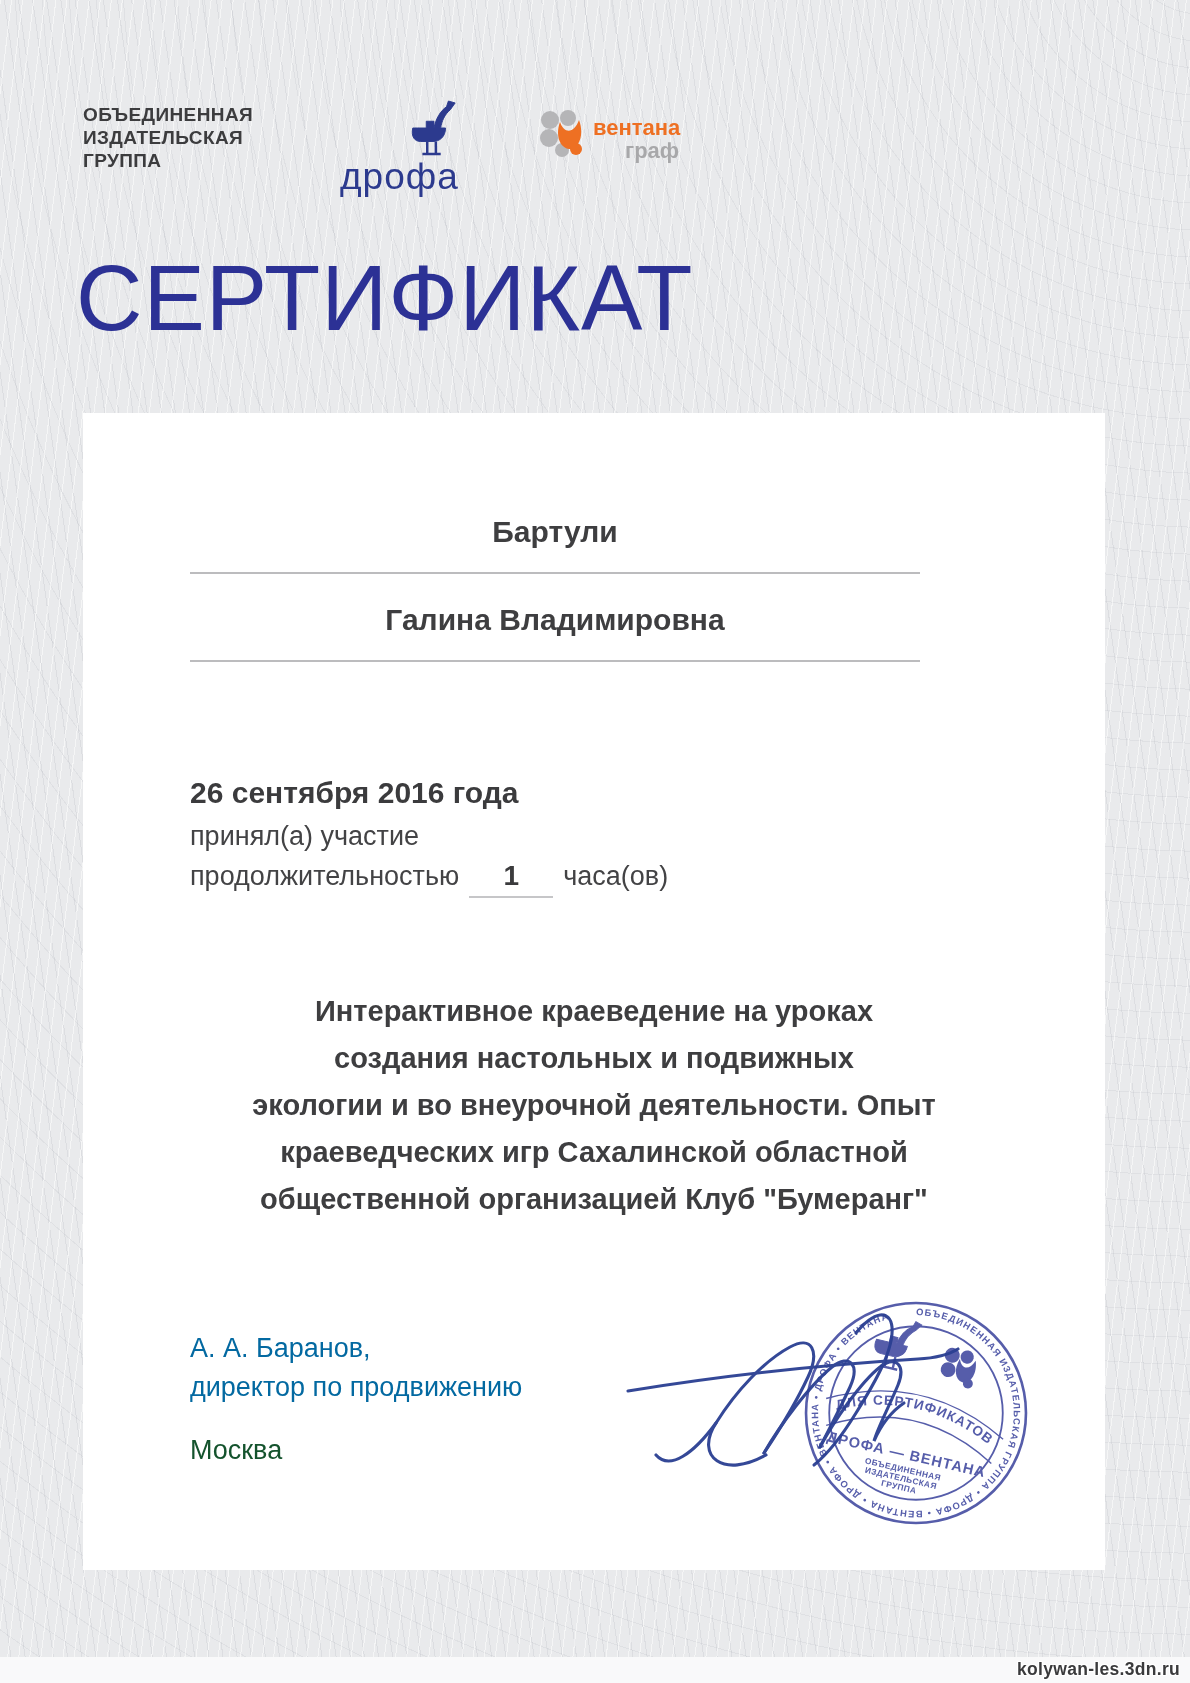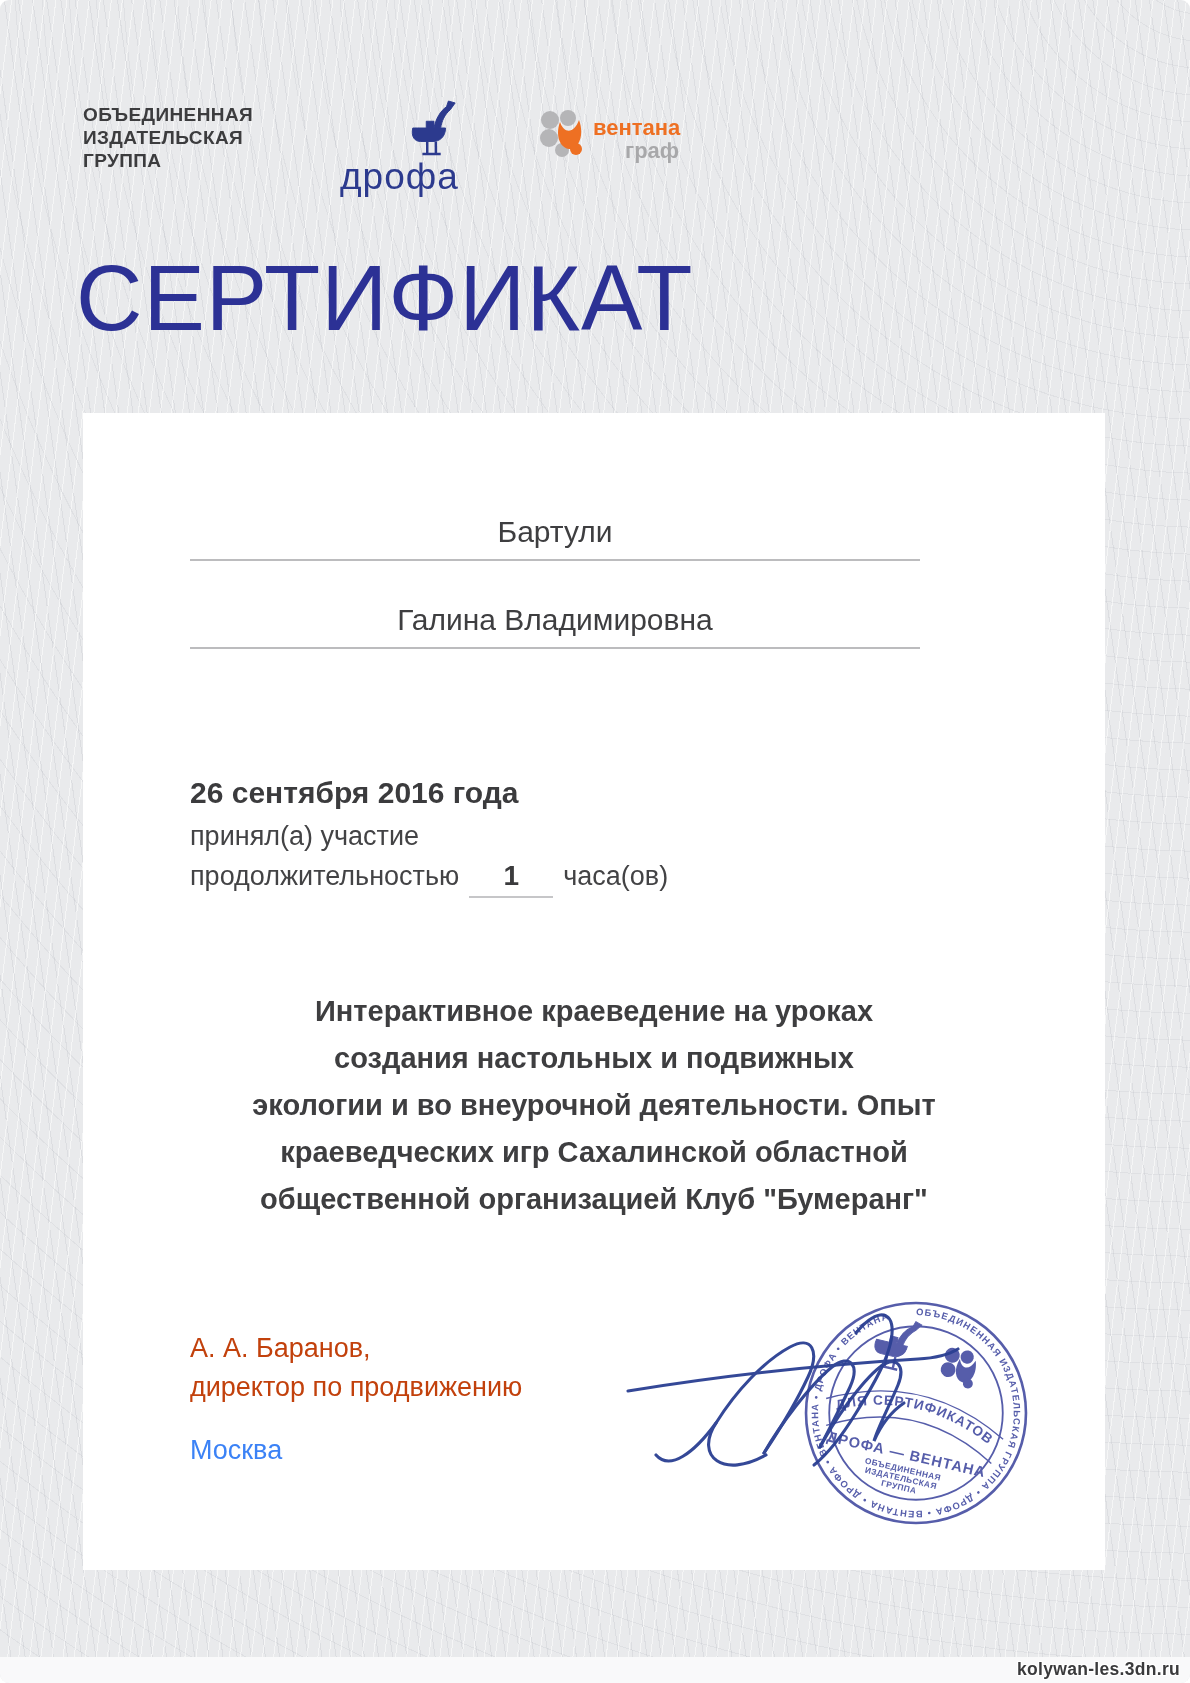--- a/index.html
+++ b/index.html
@@ -6,21 +6,20 @@
   html,body { width:1190px; }
   body { font-family:"Liberation Sans","DejaVu Sans",sans-serif; }
 
   .page {
     position:relative; width:1190px; height:1683px; overflow:hidden;
     background-color:#e9eaec;
     background-image:
       repeating-linear-gradient(97deg,  rgba(255,255,255,.55) 0 1px, rgba(0,0,0,0) 1px 11px),
       repeating-linear-gradient(82deg,  rgba(168,171,180,.20) 0 1px, rgba(0,0,0,0) 1px 14px),
       repeating-radial-gradient(circle at 101% -4%, rgba(168,171,180,.16) 0 1px, rgba(0,0,0,0) 1px 27px);
-    border-radius: 9px;
   }
   .page::after{ 
     content:""; position:absolute; left:0; bottom:0; width:100%; height:26px;
     background:#f9f9fa;
   }
 
   
   .group-name{
     position:absolute; left:83px; top:103px;
     font-size:19px; line-height:23px; font-weight:700; letter-spacing:.4px;
@@ -42,42 +41,42 @@
   }
 
   
   .card{
     position:absolute; left:83px; top:413px; width:1022px; height:1157px;
     background:#ffffff;
   }
 
   .name-field{
     position:absolute; left:107px; width:730px; text-align:center;
-    border-bottom:2px solid #bcbcbe; padding-bottom:8px;
-    font-size:30px; line-height:38px; font-weight:400; color:#3e3e40;
+    border-bottom:2px solid #bcbcbe; padding-bottom:21px;
+    font-size:30px; line-height:38px; font-weight:700; color:#3e3e40;
   }
   .field-lastname{ top:100px; }
   .field-firstname{ top:188px; }
 
   .date-block{ position:absolute; left:107px; top:320px; color:#434345;
                font-size:27px; line-height:40px; }
   .date-line{ font-size:30px; font-weight:700; line-height:46px; color:#3b3b3d;margin-top:37px; }
   .duration-line{ white-space:nowrap; }
   .duration-blank{
     display:inline-block; width:84px; margin:0 10px; text-align:center;
     border-bottom:2px solid #c6c6c8; font-weight:700; font-size:28px; color:#3b3b3d;
   }
 
   .topic{
     position:absolute; left:0; top:575px; width:100%;
     text-align:center; font-size:29px; line-height:47px; font-weight:700; color:#3e3e40;
   }
 
-  .signatory{ position:absolute; left:107px; top:916px; font-size:27px; line-height:39px; color:#c2410c; }
-  .city{ position:absolute; left:107px; top:1022px; font-size:27px; color:#3b82f6; }
+  .signatory{ position:absolute; left:107px; top:916px; font-size:27px; line-height:39px; color:#0369a1; }
+  .city{ position:absolute; left:107px; top:1022px; font-size:27px; color:#14532d; }
 
   .stamp{ position:absolute; left:720px; top:887px; width:226px; height:226px; opacity:.95; }
   .signature-svg{ position:absolute; left:535px; top:860px; width:430px; height:195px; }
 
   .watermark{
     position:absolute; right:10px; bottom:3px; z-index:5;
     font-size:17.5px; font-weight:700; color:#3a3a3c; letter-spacing:.3px;
     text-shadow:-1px -1px 0 #fff, 1px -1px 0 #fff, -1px 1px 0 #fff, 1px 1px 0 #fff, 0 0 3px #fff;
   }
 

